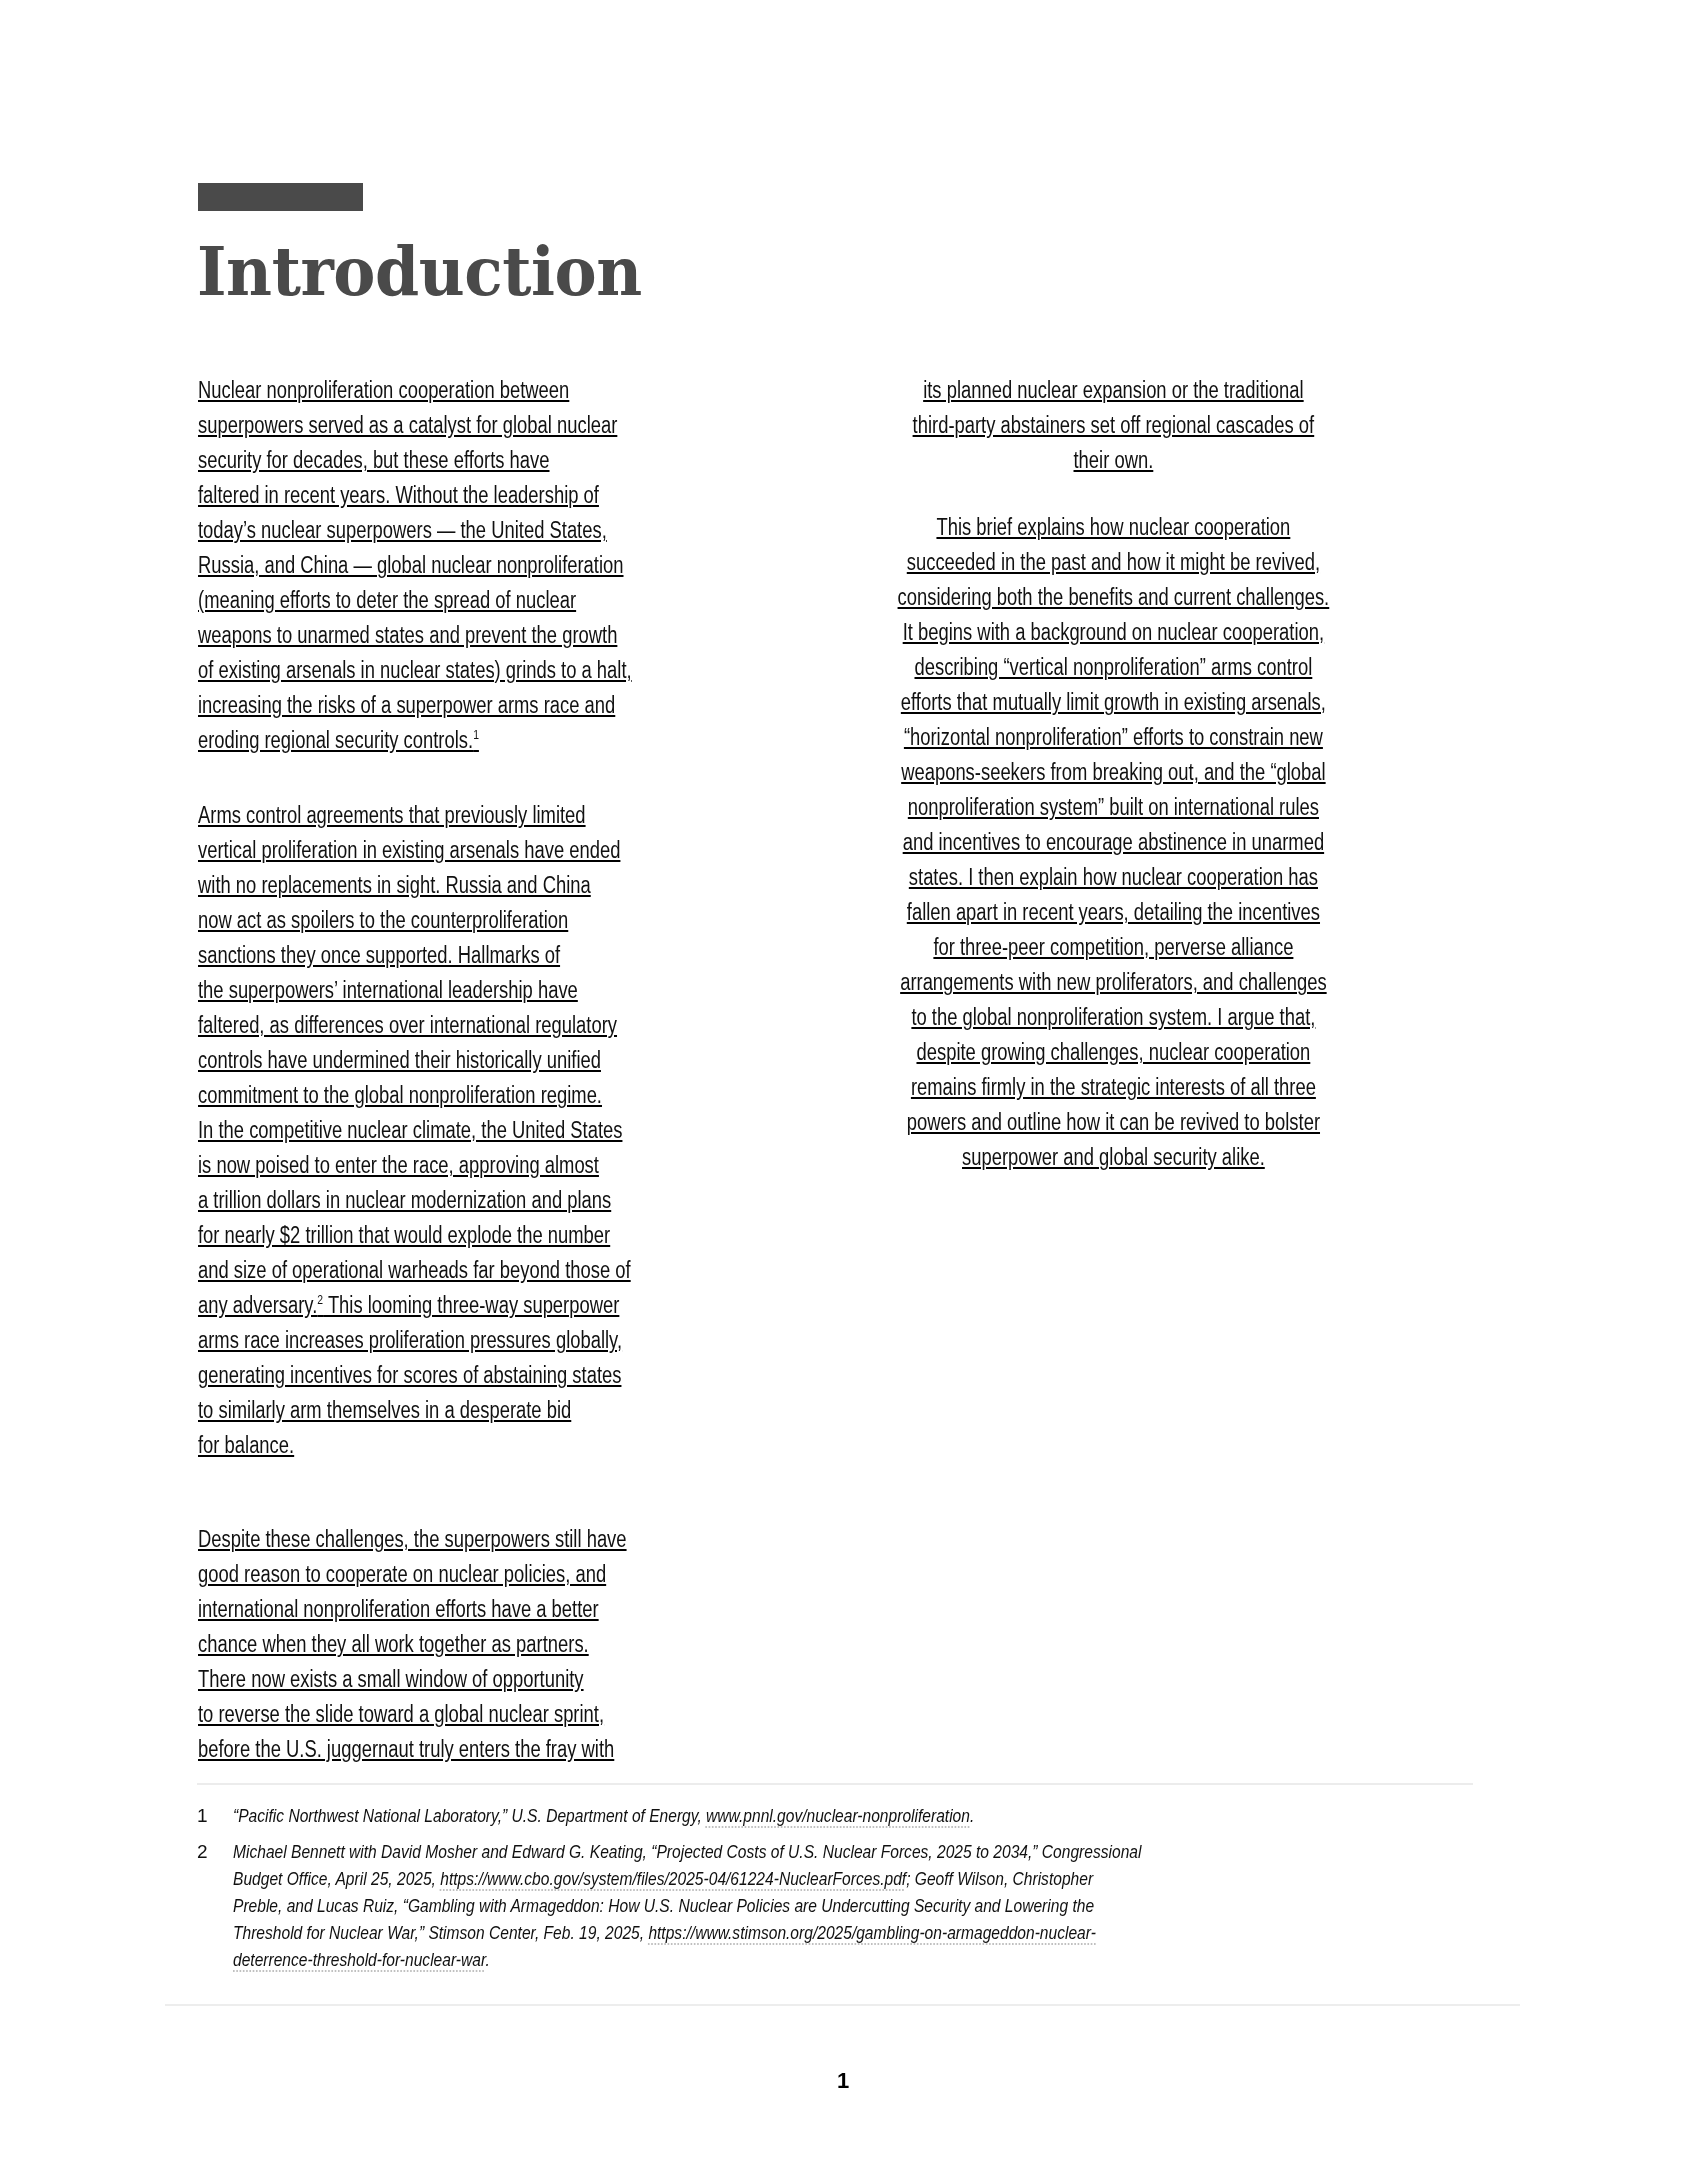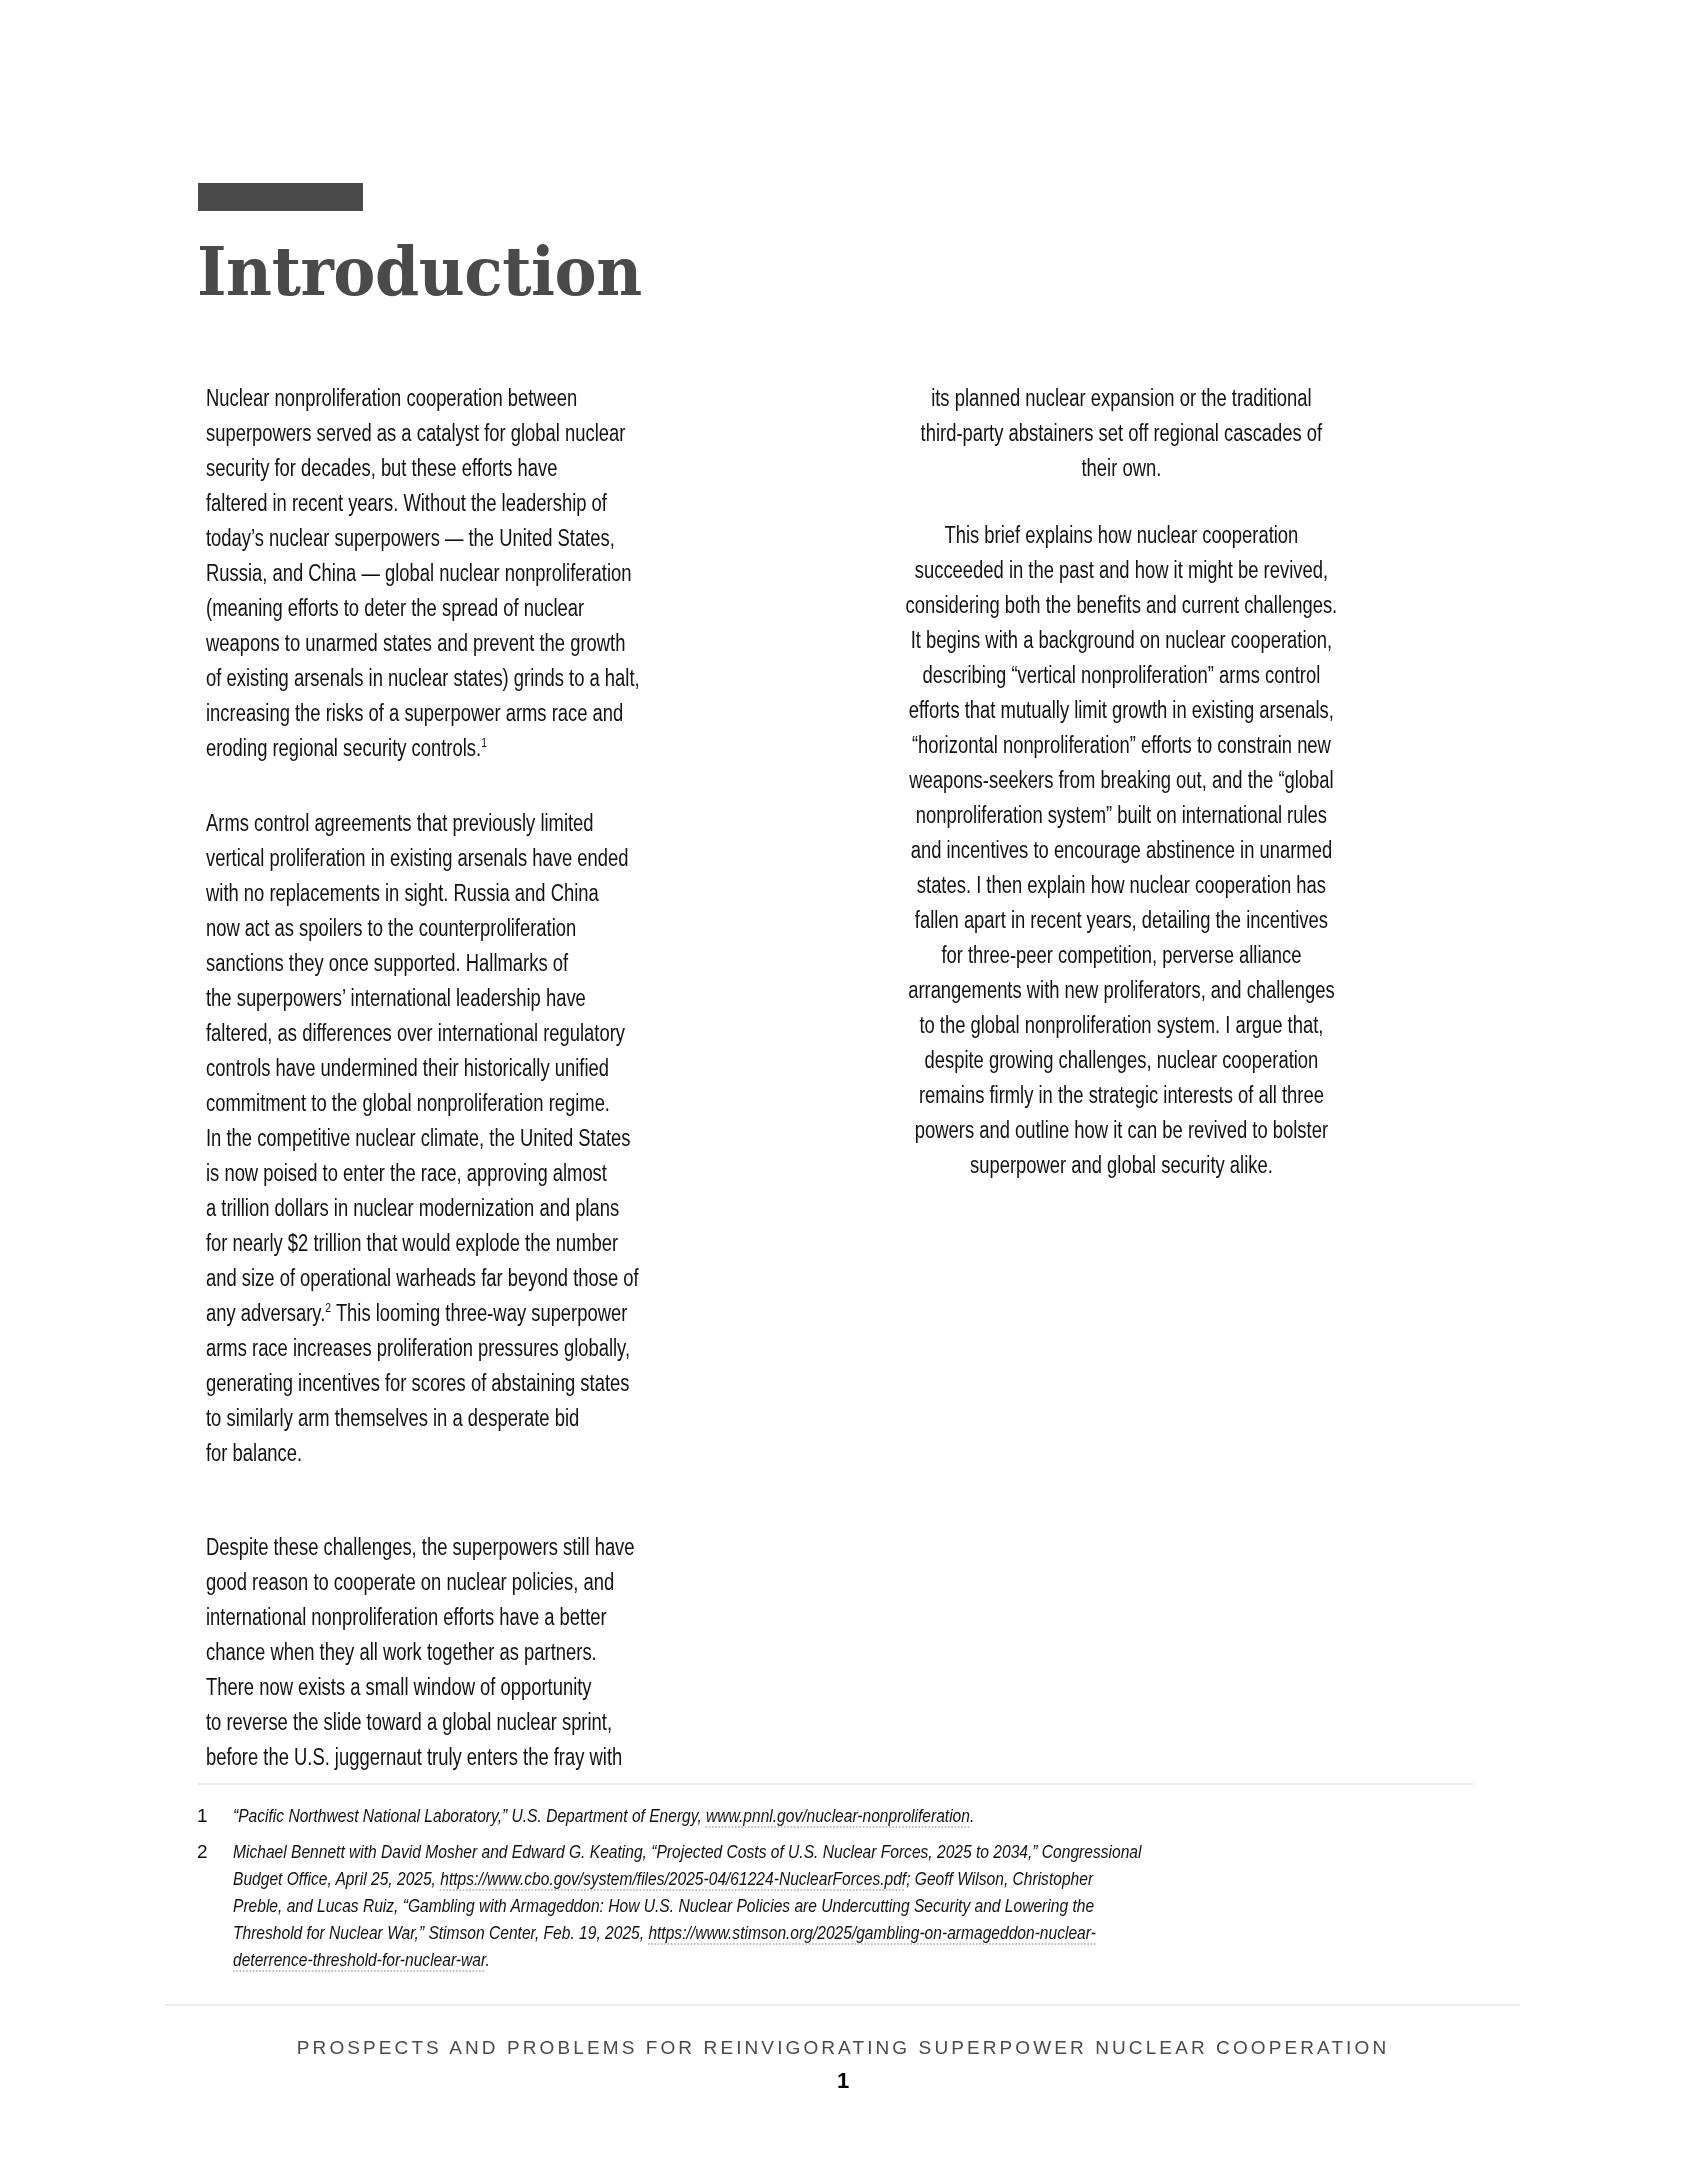--- a/index.html
+++ b/index.html
@@ -7,21 +7,21 @@
   .page { position: absolute; left: 0; top: 0; width: 1686px; height: 2182px; background: #fff; }
   .accent-bar { position: absolute; left: 198px; top: 183px; width: 165px; height: 27.5px; background: #4a4a4a; }
   .heading {
     position: absolute; left: 197px; top: 230px; margin: 0;
     font-family: "DejaVu Serif", "Liberation Serif", serif;
     font-weight: 700; font-size: 68px; line-height: 83px; color: #4a4a4a;
     letter-spacing: -0.5px;
     transform: scaleX(0.93); transform-origin: left top;
     white-space: nowrap;
   }
-  .para { position: absolute; width: 606px; margin: 8px; }
+  .para { position: absolute; width: 606px; margin: 0; text-decoration: underline; }
   .line {
     display: block; height: 35px; line-height: 35px;
     font-family: "Liberation Sans", sans-serif; font-size: 23px; color: #111111;
     white-space: nowrap; transform: scaleX(0.8); transform-origin: left center;
   }
   .line sup { font-size: 13px; line-height: 0; vertical-align: 9.2px; }
   .col-left { left: 198px; }
   .col-right { left: 871px; text-align: center; }
   .fn-rule { position: absolute; left: 197px; top: 1783px; width: 1276px; height: 1.8px; background: #ececec; }
   .footnote { position: absolute; left: 197px; width: 1286px; }
@@ -141,16 +141,15 @@
     <div class="fn-lines">
         <span class="fn-line"><span>Michael Bennett with David Mosher and Edward G. Keating, “Projected Costs of U.S. Nuclear Forces, 2025 to 2034,” Congressional</span></span>
         <span class="fn-line"><span>Budget Office, April 25, 2025, </span><span class="link">https://www.cbo.gov/system/files/2025-04/61224-NuclearForces.pdf</span><span>; Geoff Wilson, Christopher</span></span>
         <span class="fn-line"><span>Preble, and Lucas Ruiz, “Gambling with Armageddon: How U.S. Nuclear Policies are Undercutting Security and Lowering the</span></span>
         <span class="fn-line"><span>Threshold for Nuclear War,” Stimson Center, Feb. 19, 2025, </span><span class="link">https://www.stimson.org/2025/gambling-on-armageddon-nuclear-</span></span>
         <span class="fn-line"><span class="link">deterrence-threshold-for-nuclear-war</span><span>.</span></span>
       </div>
   </div>
 
   <div class="footer-rule"></div>
-  <div class="footer-title">PROSPECTS AND PROBLEMS FOR REINVIGORATING SUPERPOWER NUCLEAR COOPERATION</div>
   <div class="page-num">1</div>
 </div>
 
 
 </body></html>

